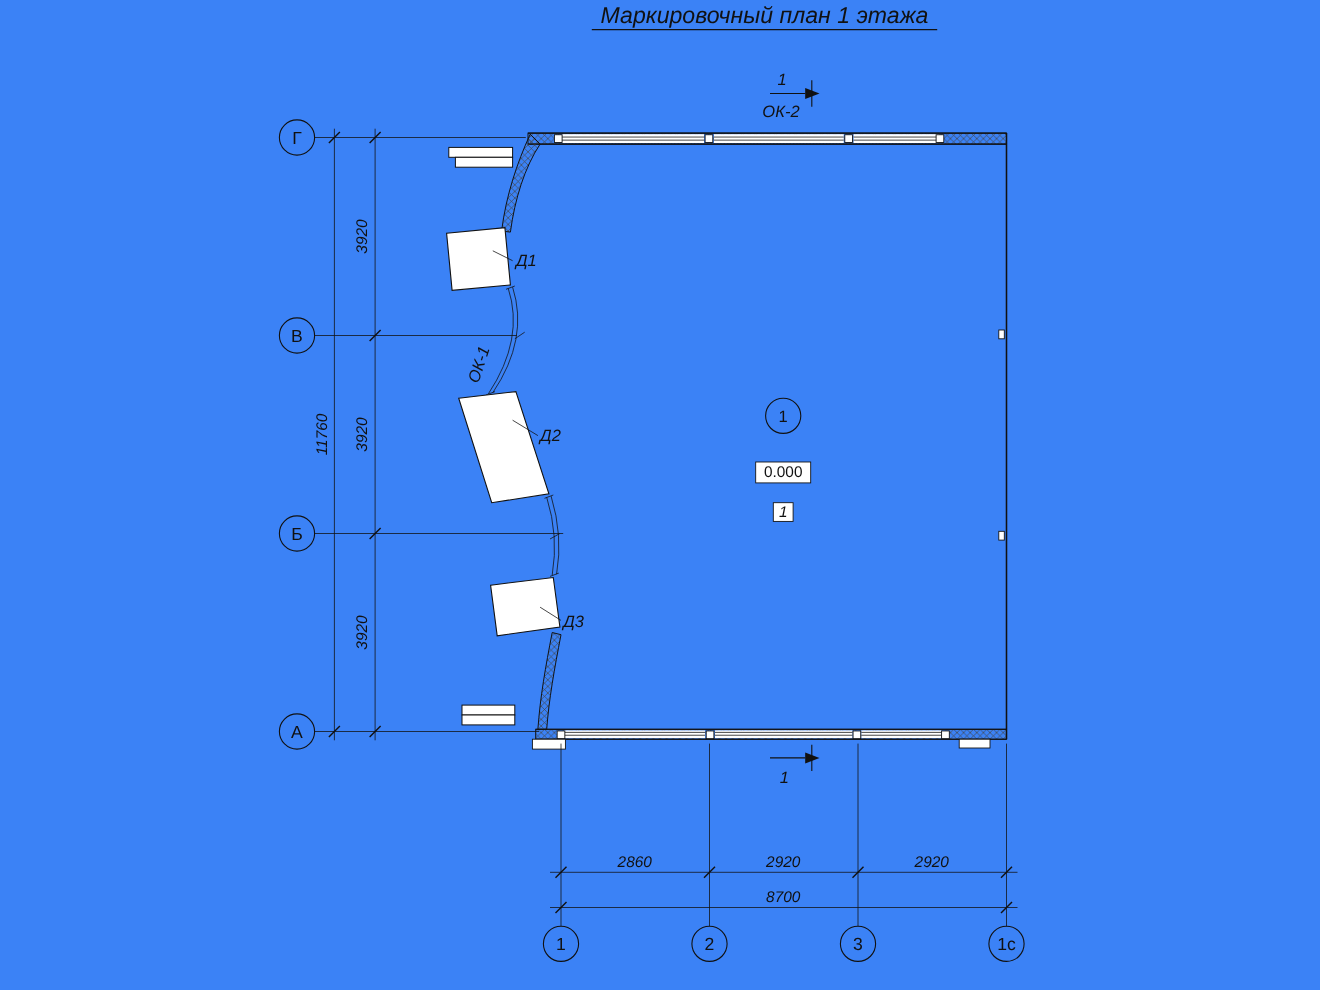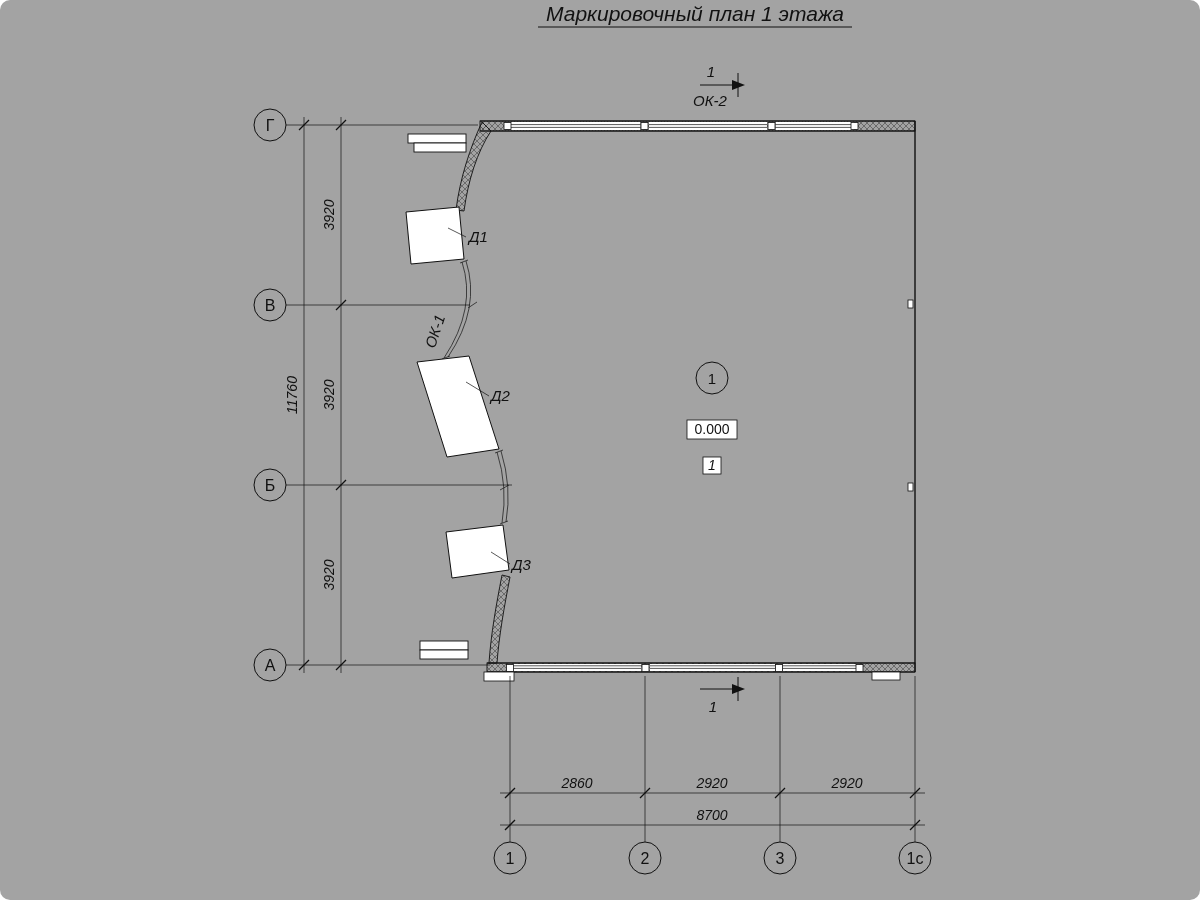--- a/index.html
+++ b/index.html
@@ -1,17 +1,17 @@
 <!DOCTYPE html>
 <html><head>
 <meta charset="utf-8">
 <style>
   html,body{margin:0;padding:0;background:#fff;}
-  .page{position:relative;width:1200px;height:900px;background:#a3a3a3;overflow:hidden;
-        font-family:"Liberation Sans",sans-serif;border-radius:10px;}
+  .page{position:relative;width:1200px;height:900px;background:#3b82f6;overflow:hidden;
+        font-family:"Liberation Sans",sans-serif;}
   svg{position:absolute;left:0;top:0;}
   svg text{fill:#111;font-family:"Liberation Sans",sans-serif;}
   .ti{font-style:italic;}
   .thin{stroke:#111;stroke-width:0.7;fill:none;}
   .med{stroke:#111;stroke-width:1;fill:none;}
   .thick{stroke:#111;stroke-width:1.4;fill:none;}
   .tick{stroke:#111;stroke-width:1.3;}
 </style>
 </head>
 <body>

